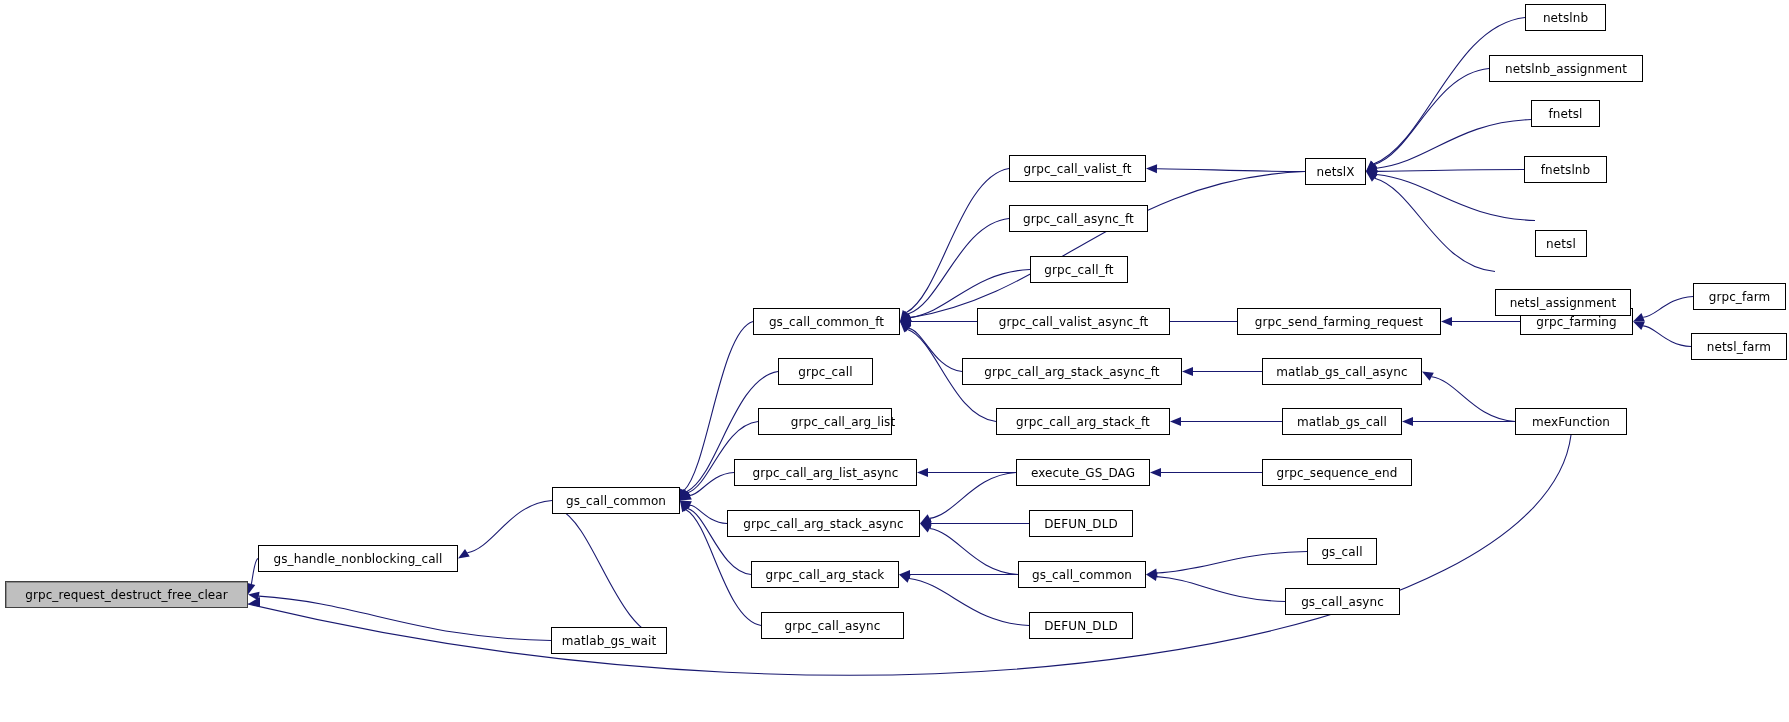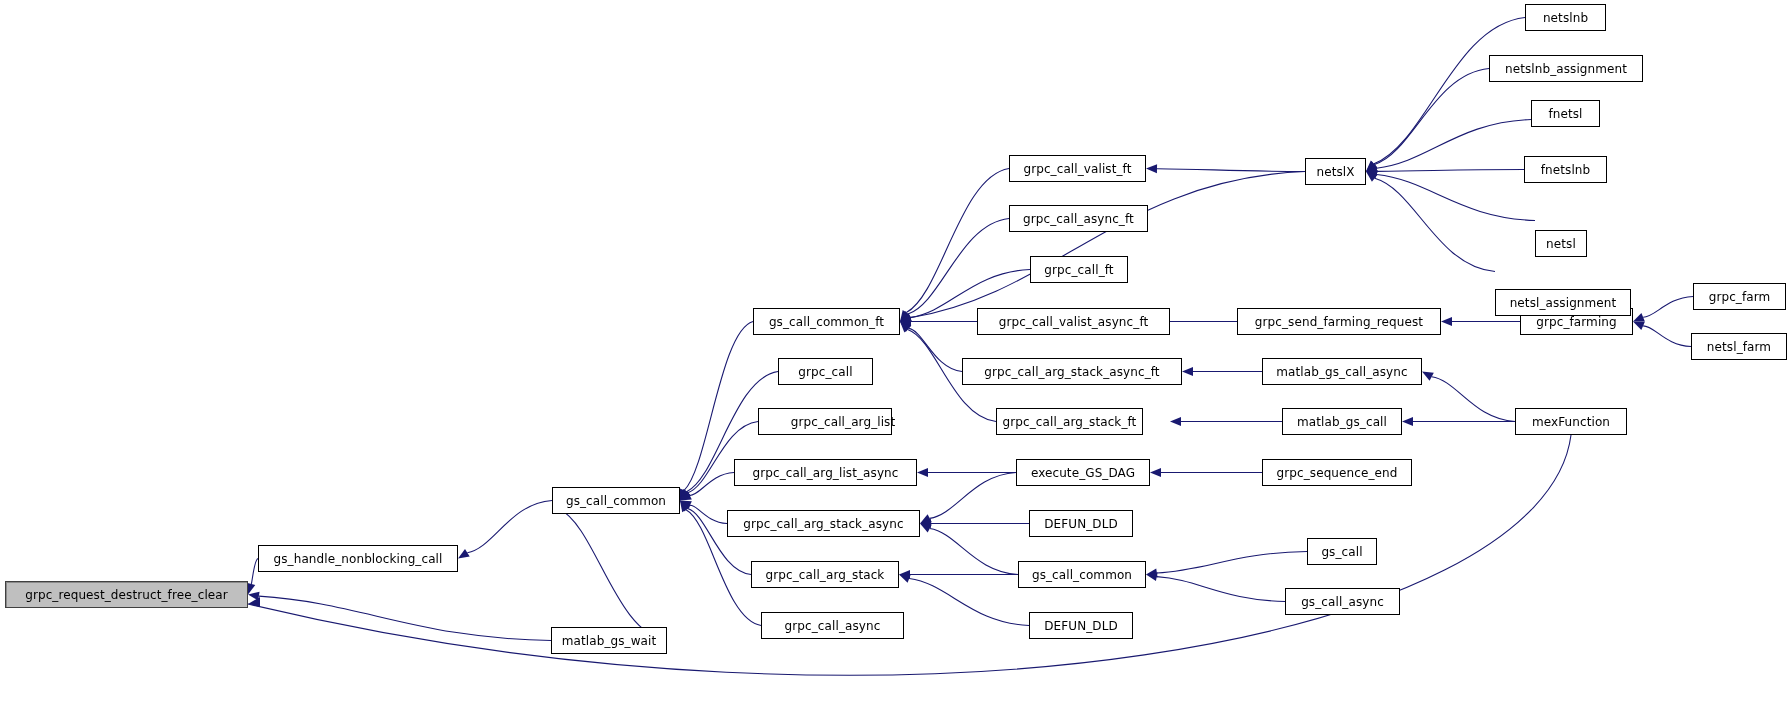--- a/index.html
+++ b/index.html
@@ -254,21 +254,21 @@
       </div>
       <div class="node" style="left: 1030px; top: 256px; width: 98px; text-align: right;">
         <span class="node-label">grpc_call_ft</span>
       </div>
       <div class="node" style="left: 977px; top: 308px; width: 193px;">
         <span class="node-label">grpc_call_valist_async_ft</span>
       </div>
       <div class="node" style="left: 962px; top: 358px; width: 220px;">
         <span class="node-label">grpc_call_arg_stack_async_ft</span>
       </div>
-      <div class="node" style="left: 996px; top: 408px; width: 147px; justify-content: center;">
+      <div class="node" style="left: 996px; top: 408px; width: 174px; justify-content: center;">
         <span class="node-label">grpc_call_arg_stack_ft</span>
       </div>
       <div class="node" style="left: 1016px; top: 459px; width: 134px;">
         <span class="node-label">execute_GS_DAG</span>
       </div>
       <div class="node" style="left: 1029px; top: 510px; width: 104px;">
         <span class="node-label">DEFUN_DLD</span>
       </div>
       <div class="node" style="left: 1018px; top: 561px; width: 128px;">
         <span class="node-label">gs_call_common</span>

